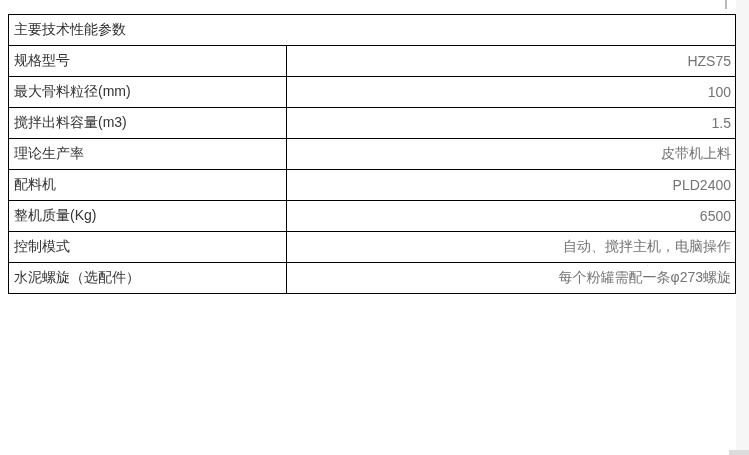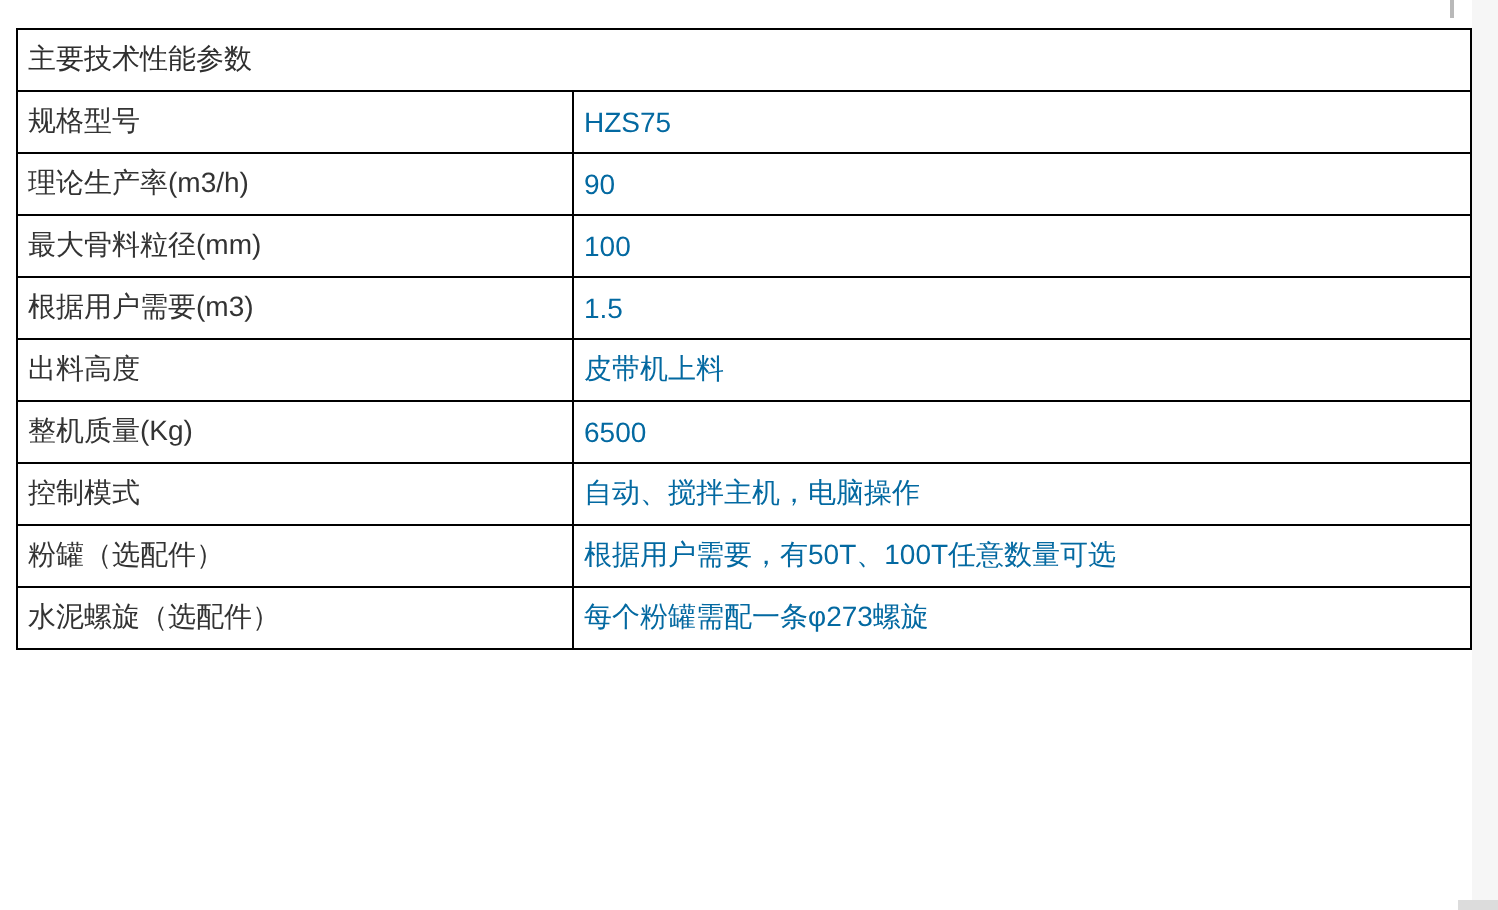--- a/index.html
+++ b/index.html
@@ -34,21 +34,21 @@
     white-space: nowrap;
     overflow: hidden;
   }
   td.title-cell {
     height: 32px;
     padding-left: 115px;
     color: #2f2f2f;
   }
   col.label-col { width: 278px; }
   col.value-col { width: 449px; }
-  td.value-cell { color: #0369a1; }
+  td.value-cell { color: #737373; text-align: right; }
 
   .side-strip {
     position: absolute;
     top: 0;
     right: 0;
     width: 13px;
     height: 455px;
     background: #f6f6f6;
   }
   .top-tick {
@@ -80,46 +80,42 @@
     </colgroup>
     <tbody>
       <tr>
         <td class="title-cell" colspan="2">主要技术性能参数</td>
       </tr>
       <tr>
         <td class="label-cell">规格型号</td>
         <td class="value-cell">HZS75</td>
       </tr>
       <tr>
-        <td class="label-cell">理论生产率(m3/h)</td>
-        <td class="value-cell">90</td>
-      </tr>
-      <tr>
         <td class="label-cell">最大骨料粒径(mm)</td>
         <td class="value-cell">100</td>
       </tr>
       <tr>
-        <td class="label-cell">根据用户需要(m3)</td>
+        <td class="label-cell">搅拌出料容量(m3)</td>
         <td class="value-cell">1.5</td>
       </tr>
       <tr>
-        <td class="label-cell">出料高度</td>
+        <td class="label-cell">理论生产率</td>
         <td class="value-cell">皮带机上料</td>
+      </tr>
+      <tr>
+        <td class="label-cell">配料机</td>
+        <td class="value-cell">PLD2400</td>
       </tr>
       <tr>
         <td class="label-cell">整机质量(Kg)</td>
         <td class="value-cell">6500</td>
       </tr>
       <tr>
         <td class="label-cell">控制模式</td>
         <td class="value-cell">自动、搅拌主机，电脑操作</td>
-      </tr>
-      <tr>
-        <td class="label-cell">粉罐（选配件）</td>
-        <td class="value-cell">根据用户需要，有50T、100T任意数量可选</td>
       </tr>
       <tr>
         <td class="label-cell">水泥螺旋（选配件）</td>
         <td class="value-cell">每个粉罐需配一条φ273螺旋</td>
       </tr>
     </tbody>
   </table>
 
   <div class="side-strip"></div>
   <div class="top-tick"></div>

